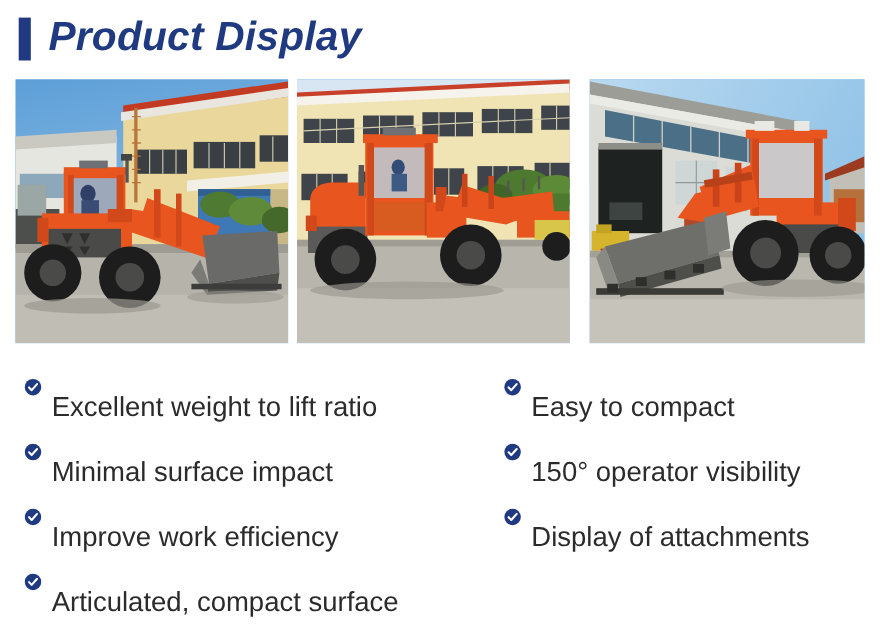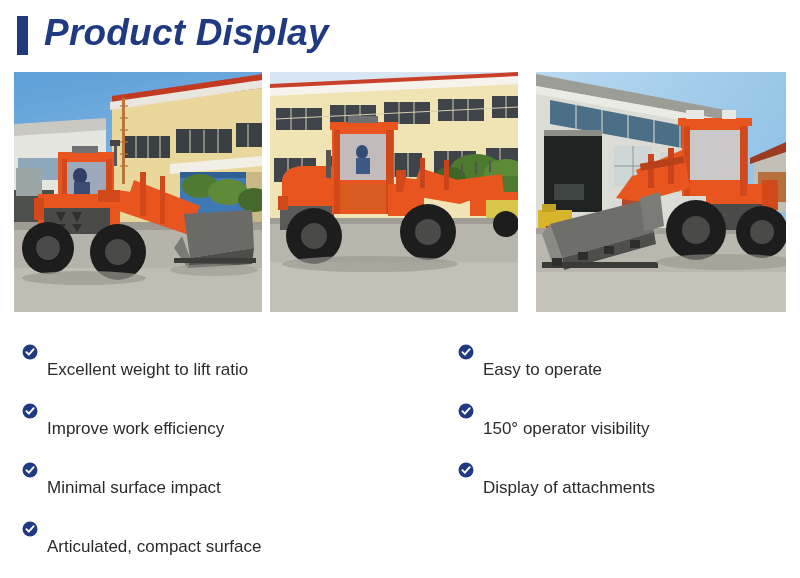--- a/index.html
+++ b/index.html
@@ -57,21 +57,21 @@
     display:flex;
     align-items:center;
   }
   .check-icon{
     flex:0 0 auto;
     width:16px;height:16px;
     margin-right:9px;
     display:block;
   }
   .feature-label{
-    font-size:17px;
+    font-size:25px;
     color:#2b2b2b;
     line-height:24px;
     white-space:nowrap;
     margin-top:36px;
   }
 </style>
 </head>
 <body>
 
 <div class="header">
@@ -380,45 +380,45 @@
         <circle cx="8" cy="8" r="7.5" fill="#203a82"></circle>
         <path d="M4.4 8.2 L6.8 10.7 L11.7 5.2" stroke="#ffffff" stroke-width="1.9" fill="none" stroke-linecap="round" stroke-linejoin="round"></path>
       </svg>
       <span class="feature-label">Excellent weight to lift ratio</span>
     </div>
     <div class="feature-item">
       <svg class="check-icon" viewBox="0 0 16 16">
         <circle cx="8" cy="8" r="7.5" fill="#203a82"></circle>
         <path d="M4.4 8.2 L6.8 10.7 L11.7 5.2" stroke="#ffffff" stroke-width="1.9" fill="none" stroke-linecap="round" stroke-linejoin="round"></path>
       </svg>
+      <span class="feature-label">Minimal surface impact</span>
+    </div>
+    <div class="feature-item">
+      <svg class="check-icon" viewBox="0 0 16 16">
+        <circle cx="8" cy="8" r="7.5" fill="#203a82"></circle>
+        <path d="M4.4 8.2 L6.8 10.7 L11.7 5.2" stroke="#ffffff" stroke-width="1.9" fill="none" stroke-linecap="round" stroke-linejoin="round"></path>
+      </svg>
       <span class="feature-label">Improve work efficiency</span>
     </div>
     <div class="feature-item">
       <svg class="check-icon" viewBox="0 0 16 16">
         <circle cx="8" cy="8" r="7.5" fill="#203a82"></circle>
         <path d="M4.4 8.2 L6.8 10.7 L11.7 5.2" stroke="#ffffff" stroke-width="1.9" fill="none" stroke-linecap="round" stroke-linejoin="round"></path>
       </svg>
-      <span class="feature-label">Minimal surface impact</span>
-    </div>
-    <div class="feature-item">
-      <svg class="check-icon" viewBox="0 0 16 16">
-        <circle cx="8" cy="8" r="7.5" fill="#203a82"></circle>
-        <path d="M4.4 8.2 L6.8 10.7 L11.7 5.2" stroke="#ffffff" stroke-width="1.9" fill="none" stroke-linecap="round" stroke-linejoin="round"></path>
-      </svg>
       <span class="feature-label">Articulated, compact surface</span>
     </div>
   </div>
 
   <div class="feature-col col-right">
     <div class="feature-item">
       <svg class="check-icon" viewBox="0 0 16 16">
         <circle cx="8" cy="8" r="7.5" fill="#203a82"></circle>
         <path d="M4.4 8.2 L6.8 10.7 L11.7 5.2" stroke="#ffffff" stroke-width="1.9" fill="none" stroke-linecap="round" stroke-linejoin="round"></path>
       </svg>
-      <span class="feature-label">Easy to operate</span>
+      <span class="feature-label">Easy to compact</span>
     </div>
     <div class="feature-item">
       <svg class="check-icon" viewBox="0 0 16 16">
         <circle cx="8" cy="8" r="7.5" fill="#203a82"></circle>
         <path d="M4.4 8.2 L6.8 10.7 L11.7 5.2" stroke="#ffffff" stroke-width="1.9" fill="none" stroke-linecap="round" stroke-linejoin="round"></path>
       </svg>
       <span class="feature-label">150° operator visibility</span>
     </div>
     <div class="feature-item">
       <svg class="check-icon" viewBox="0 0 16 16">

